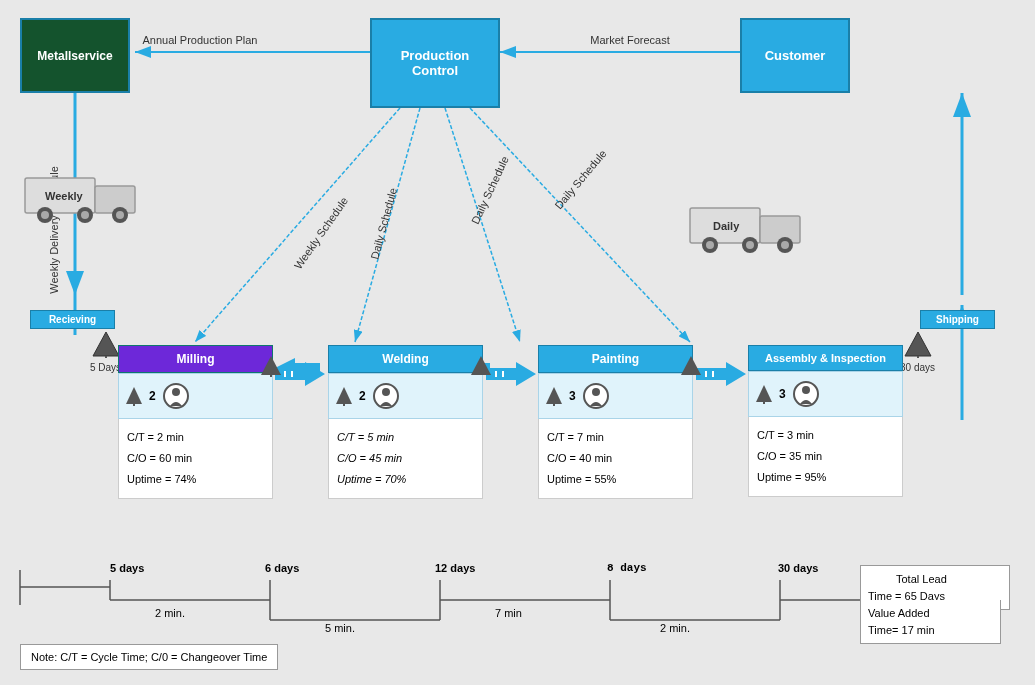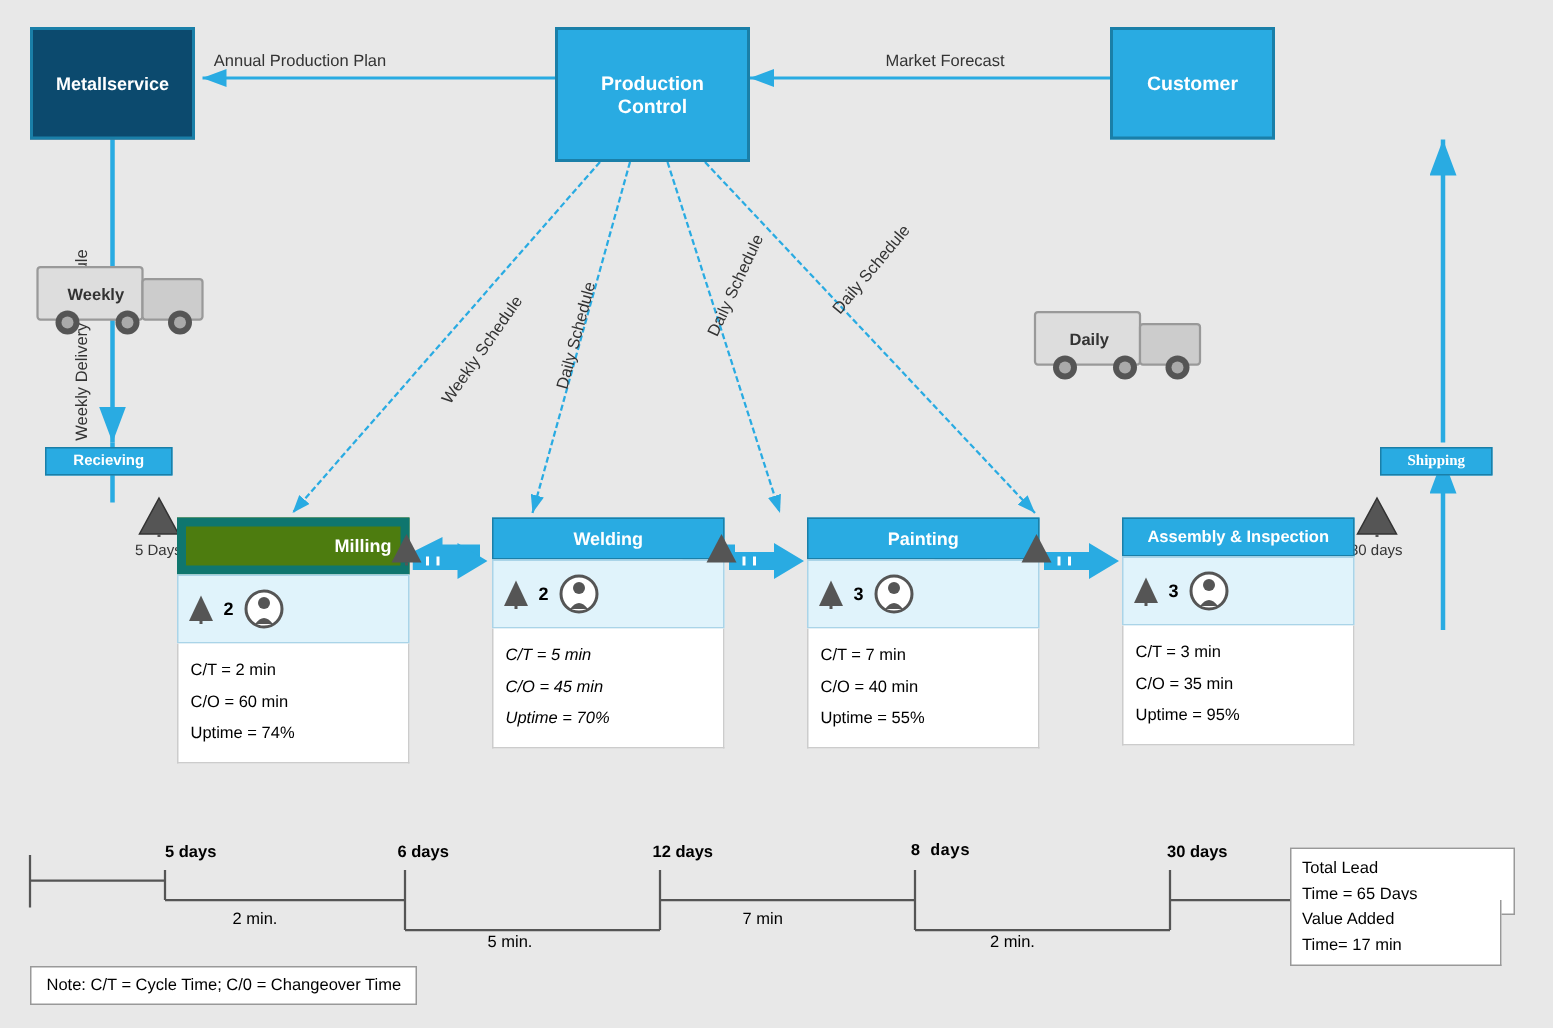--- a/index.html
+++ b/index.html
@@ -37,21 +37,21 @@
       border: 2px solid #1a7fa8;
     }
 
     
     .metallservice {
       position: absolute;
       top: 18px;
       left: 20px;
       width: 110px;
       height: 75px;
-      background: #0c4a6e;
+      background: #14532d;
       color: white;
       font-weight: bold;
       font-size: 12px;
       display: flex;
       align-items: center;
       justify-content: center;
       text-align: center;
       border: 2px solid #1a7fa8;
     }
 
@@ -75,20 +75,21 @@
 
     
     .location-label {
       position: absolute;
       background: #29ABE2;
       color: white;
       font-size: 10px;
       font-weight: bold;
       padding: 3px 6px;
       border: 1px solid #1a7fa8;
+      margin-top: 12px;
     }
 
     
     svg.arrows {
       position: absolute;
       top: 0;
       left: 0;
       width: 1035px;
       height: 685px;
       pointer-events: none;
@@ -208,42 +209,42 @@
       <circle cx="65" cy="47" r="4" fill="#aaa"></circle>
       <circle cx="100" cy="47" r="8" fill="#555"></circle>
       <circle cx="100" cy="47" r="4" fill="#aaa"></circle>
     </svg>
   </div>
 
   <div class="location-label" style="top:298px; left:30px; width:85px; text-align:center;">
     <span>Recieving</span>
   </div>
 
-  <div class="location-label" style="top:298px; left:920px; width:75px; text-align:center;font-family:Liberation Serif, serif;">
+  <div class="location-label" style="top:298px; left:920px; width:75px; text-align:center;">
     <span>Shipping</span>
   </div>
 
   <div style="position:absolute; top:330px; left:90px; display:flex; flex-direction:column; align-items:center;">
     <svg width="30" height="28" viewBox="0 0 30 28">
       <polygon points="15,2 28,26 2,26" fill="#555" stroke="#333" stroke-width="1"></polygon>
       <line x1="15" y1="26" x2="15" y2="38" stroke="#555" stroke-width="2"></line>
     </svg>
     <span style="font-size:10px; color:#333; margin-top:4px;">5 Days</span>
   </div>
 
   <div style="position:absolute; top:330px; left:900px; display:flex; flex-direction:column; align-items:center;">
     <svg width="30" height="28" viewBox="0 0 30 28">
       <polygon points="15,2 28,26 2,26" fill="#555" stroke="#333" stroke-width="1"></polygon>
       <line x1="15" y1="26" x2="15" y2="38" stroke="#555" stroke-width="2"></line>
     </svg>
     <span style="font-size:10px; color:#333; margin-top:4px;">30 days</span>
   </div>
 
   <div style="position:absolute; top:345px; left:118px;">
-    <div style="background:#4d7c0f; color:white; font-weight:bold; font-size:12px; text-align:right; padding:6px; width:155px; border:6px solid #0f766e;">
+    <div style="background:#6d28d9; color:white; font-weight:bold; font-size:12px; text-align:center; padding:6px; width:155px; border:1px solid #0f766e;">
       <span>Milling</span>
     </div>
     <div style="background:#e0f3fb; border:1px solid #aad4e8; width:155px; padding:8px 6px; display:flex; align-items:center; gap:6px;">
 
       <svg width="18" height="20" viewBox="0 0 18 20">
           <polygon points="9,1 17,18 1,18" fill="#555"></polygon>
           <line x1="9" y1="18" x2="9" y2="28" stroke="#555" stroke-width="2"></line>
         </svg>
       <span style="font-size:12px; font-weight:bold;">2</span>
 
@@ -380,21 +381,21 @@
   <div style="position:absolute; top:562px; left:435px; font-size:11px; font-weight:bold;">12 days</div>
   <div style="position:absolute; top:562px; left:607px; font-size:11px; font-weight:bold;font-family:Liberation Mono, monospace;">8 days</div>
   <div style="position:absolute; top:562px; left:778px; font-size:11px; font-weight:bold;">30 days</div>
 
   <div style="position:absolute; top:607px; left:155px; font-size:11px;">2 min.</div>
   <div style="position:absolute; top:622px; left:325px; font-size:11px;">5 min.</div>
   <div style="position:absolute; top:607px; left:495px; font-size:11px;">7 min</div>
   <div style="position:absolute; top:622px; left:660px; font-size:11px;">2 min.</div>
 
   <div style="position:absolute; top:565px; left:860px; width:150px; background:white; border:1px solid #999; padding:5px 7px; font-size:11px; line-height:1.5;">
-    <span style="white-space:pre-line;">Total Lead
+    <span style="white-space:pre-line;margin-left:28px;">Total Lead
 Time = 65 Days</span>
   </div>
   <div style="position:absolute; top:600px; left:860px; width:141px; background:white; border:1px solid #999; border-top:none; padding:5px 7px; font-size:11px; line-height:1.5;">
     <span style="white-space:pre-line;">Value Added
 Time= 17 min</span>
   </div>
 
   <div style="position:absolute; bottom:15px; left:20px; background:white; border:1px solid #999; padding:6px 10px; font-size:11px;">
     <span>Note: C/T = Cycle Time; C/0 = Changeover Time</span>
   </div>

